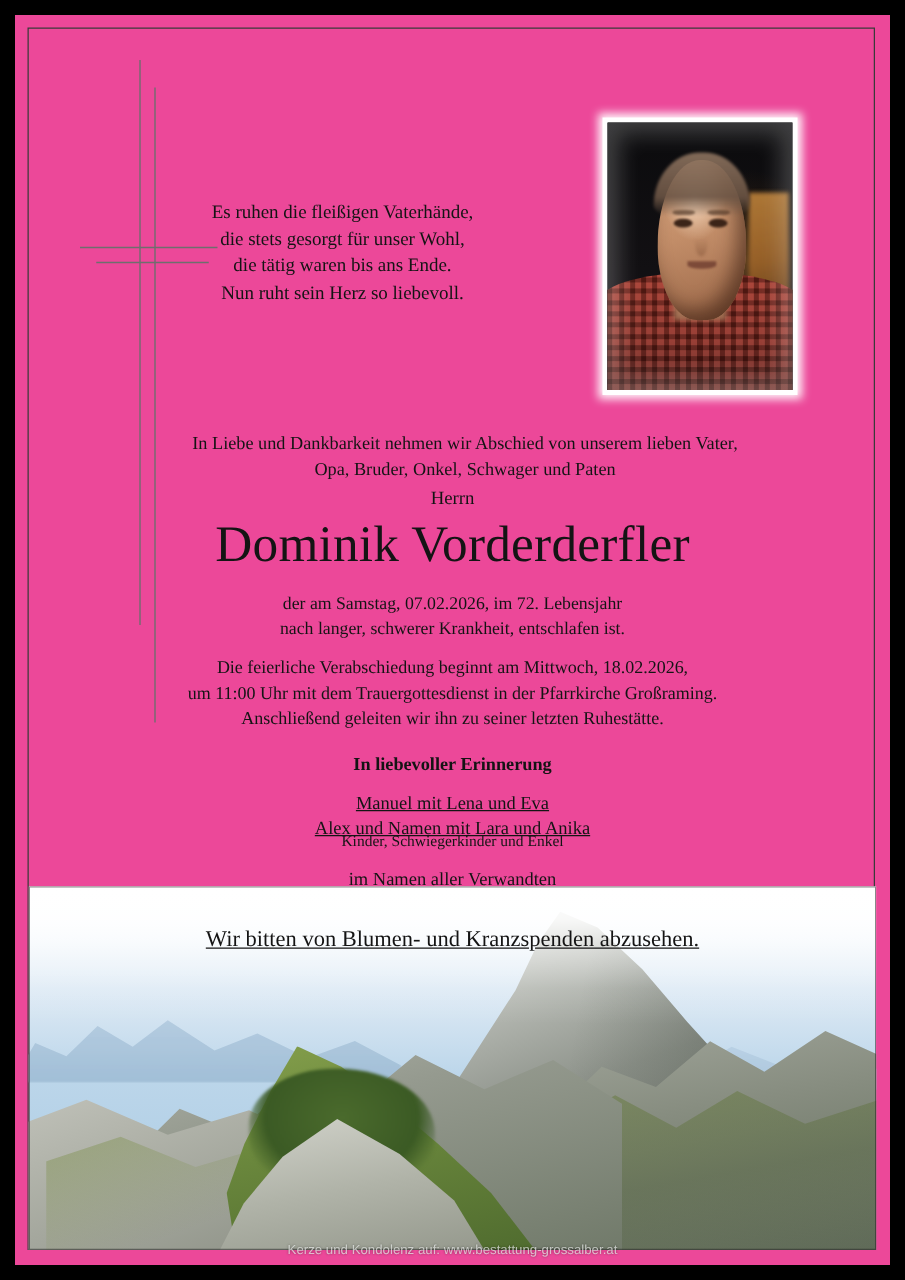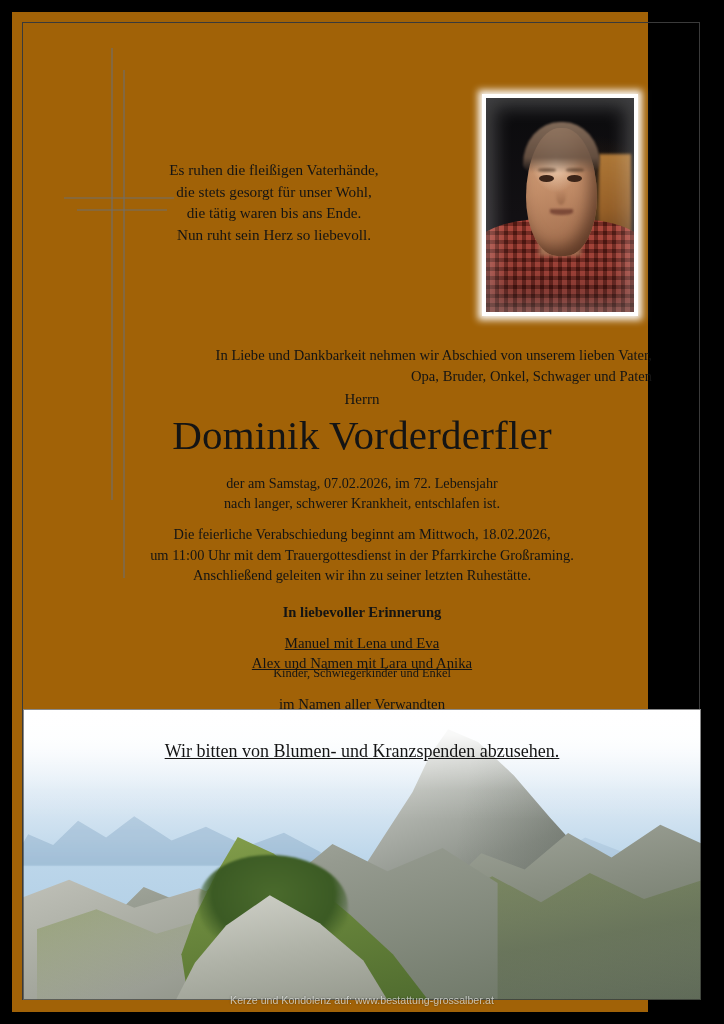--- a/index.html
+++ b/index.html
@@ -5,22 +5,22 @@
   html,body{margin:0;padding:0;}
   body{
     width:724px;height:1024px;
     background:#000;
     font-family:"Liberation Serif","DejaVu Serif",serif;
     overflow:hidden;
   }
   .card{
     position:absolute;
     left:12px;top:12px;
-    width:636px;height:1000px;
-    background:#a16207;
+    width:700px;height:1000px;
+    background:#ec4899;
   }
   .inner-rule{
     position:absolute;
     left:10px;top:10px;
     width:678px;height:978px;
     border:1px solid #3a3a3a;
     box-sizing:border-box;
     pointer-events:none;
   }
   
@@ -88,22 +88,22 @@
     filter:blur(1.1px);}
   .pvig{position:absolute;inset:0;
     box-shadow:inset 0 0 18px 9px rgba(255,255,255,0.22);}
   
   .txt{position:absolute;text-align:center;color:#141414;}
   .poem{
     left:62px;top:147px;width:400px;
     font-size:15.2px;line-height:21.5px;
   }
   .dedication{
-    left:60px;top:333px;width:580px;
-    font-size:14.6px;line-height:21px;text-align:right;
+    left:70px;top:333px;width:580px;
+    font-size:14.6px;line-height:21px;
   }
   .herrn{
     left:60px;top:379px;width:580px;
     font-size:15px;
   }
   .name{
     left:30px;top:398px;width:640px;
     font-size:41px;line-height:50px;
     letter-spacing:0.2px;
   }

